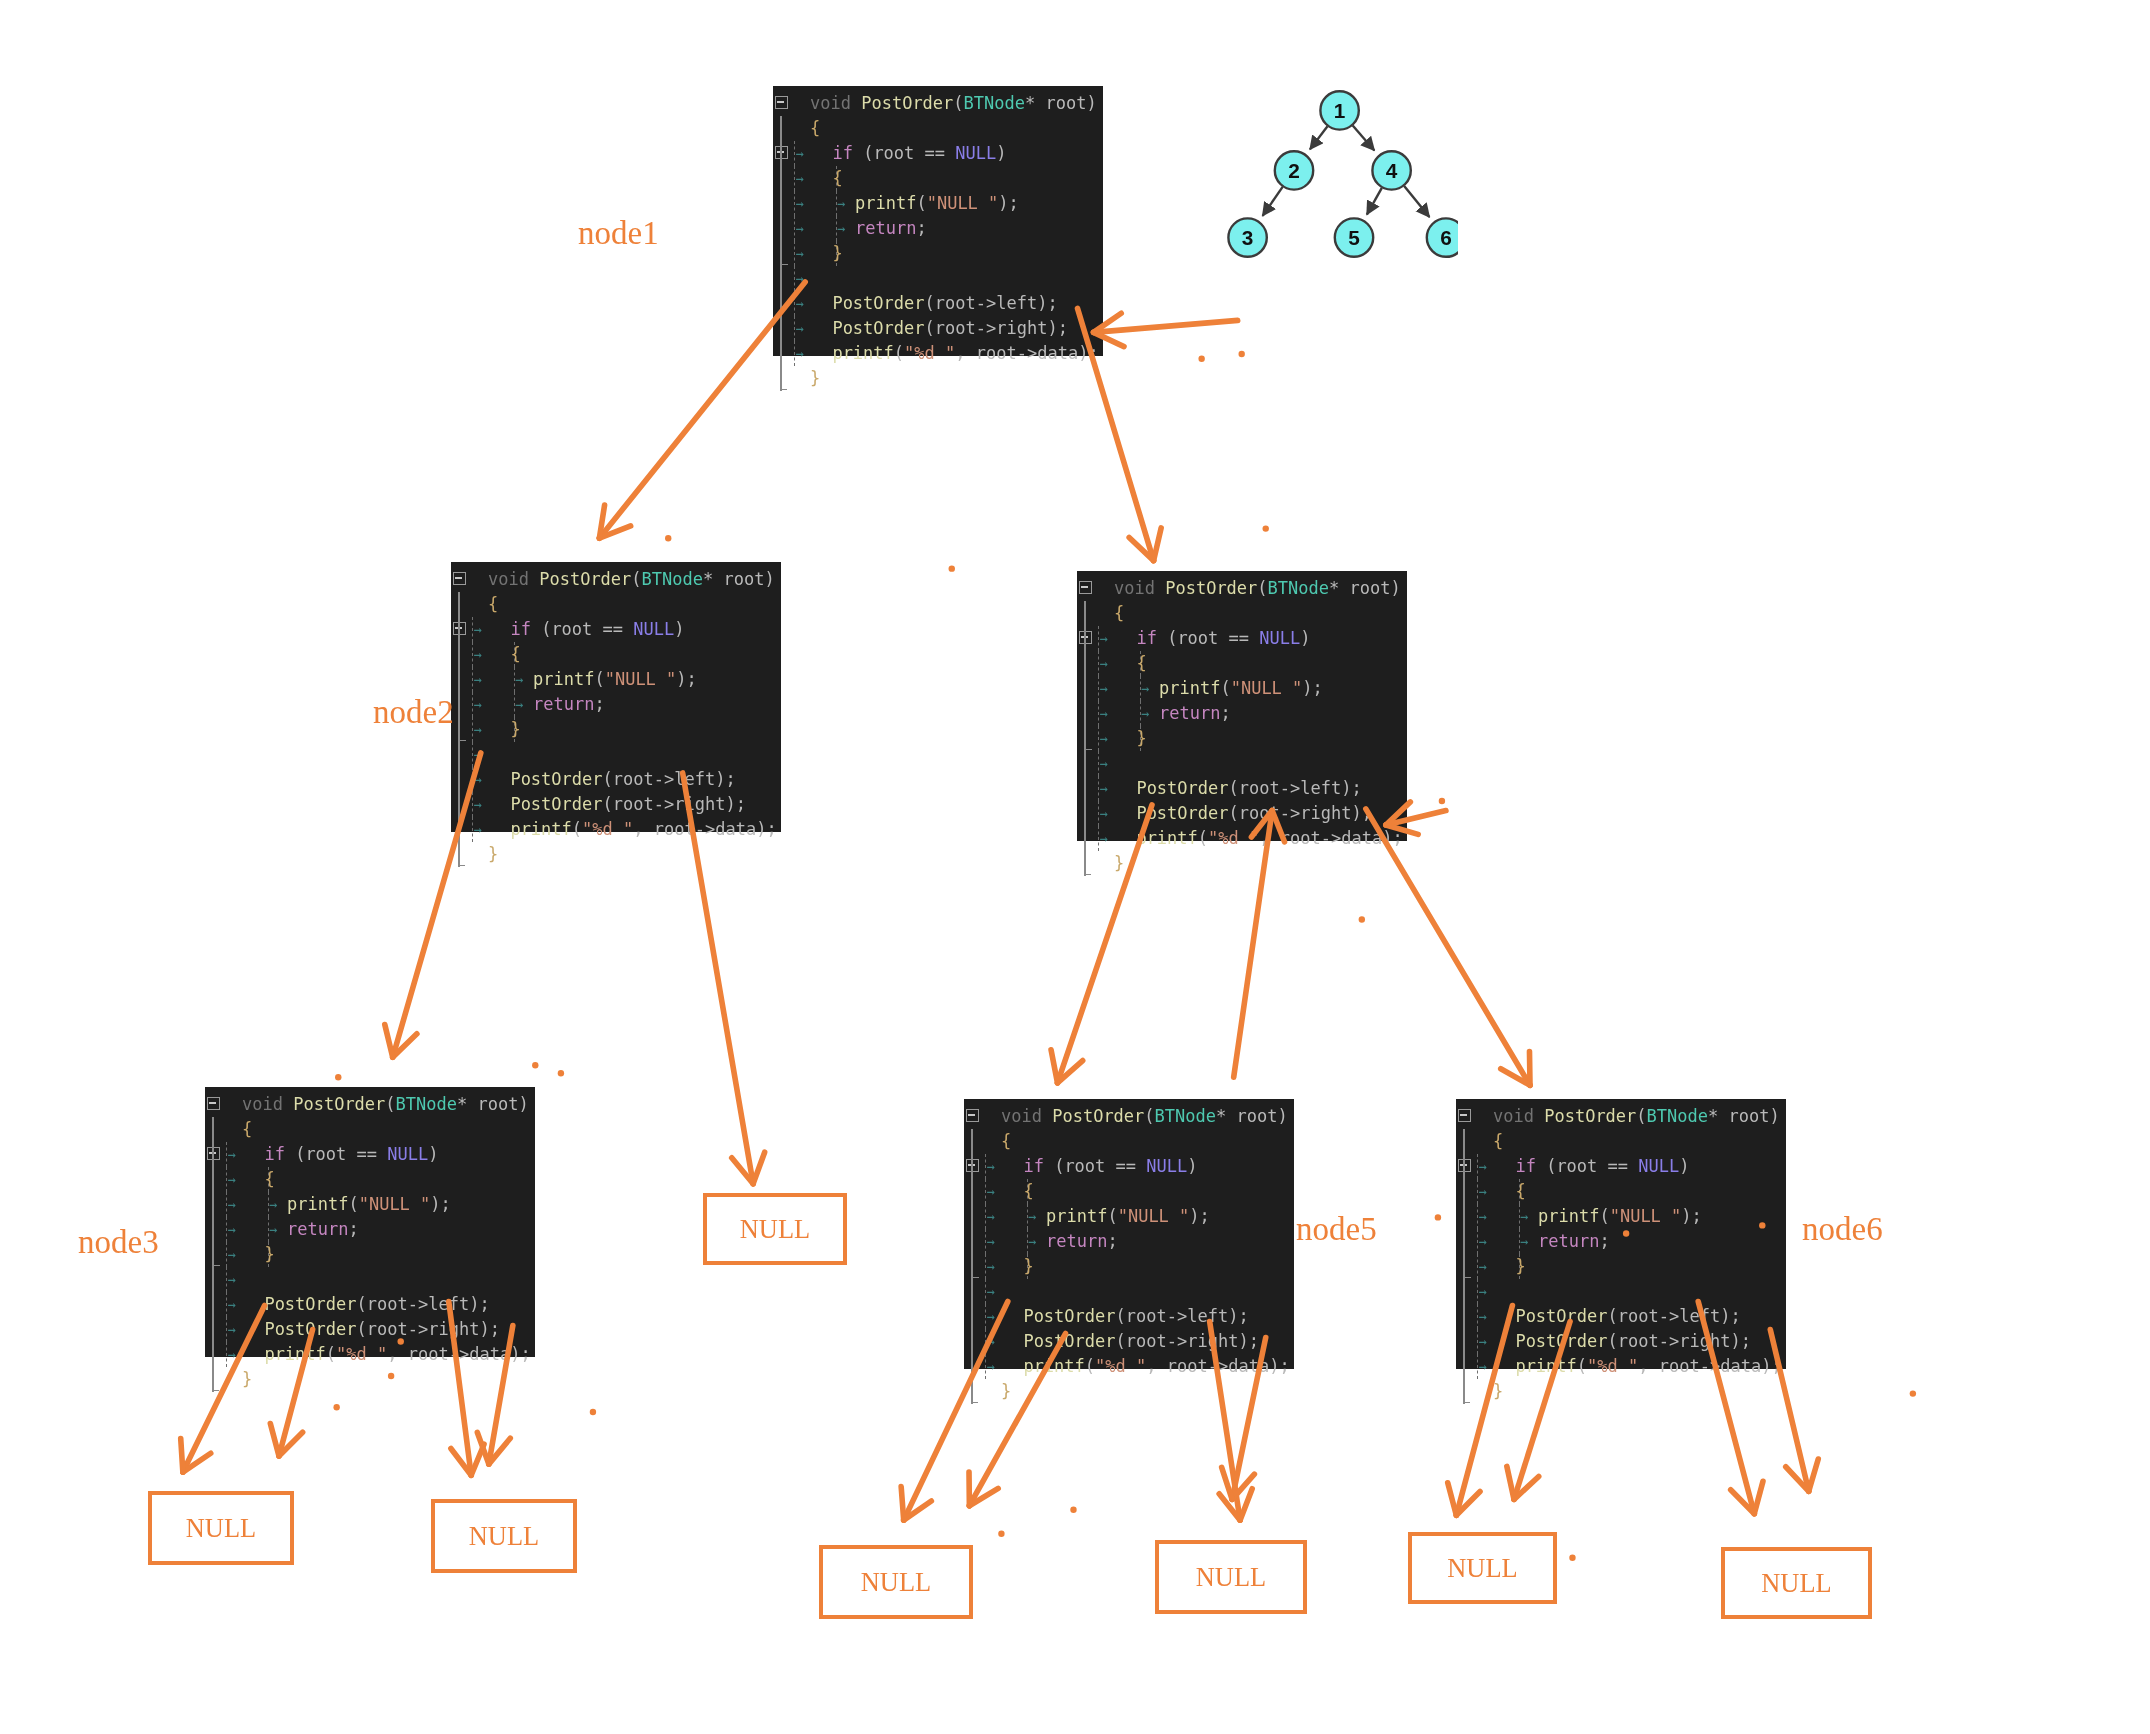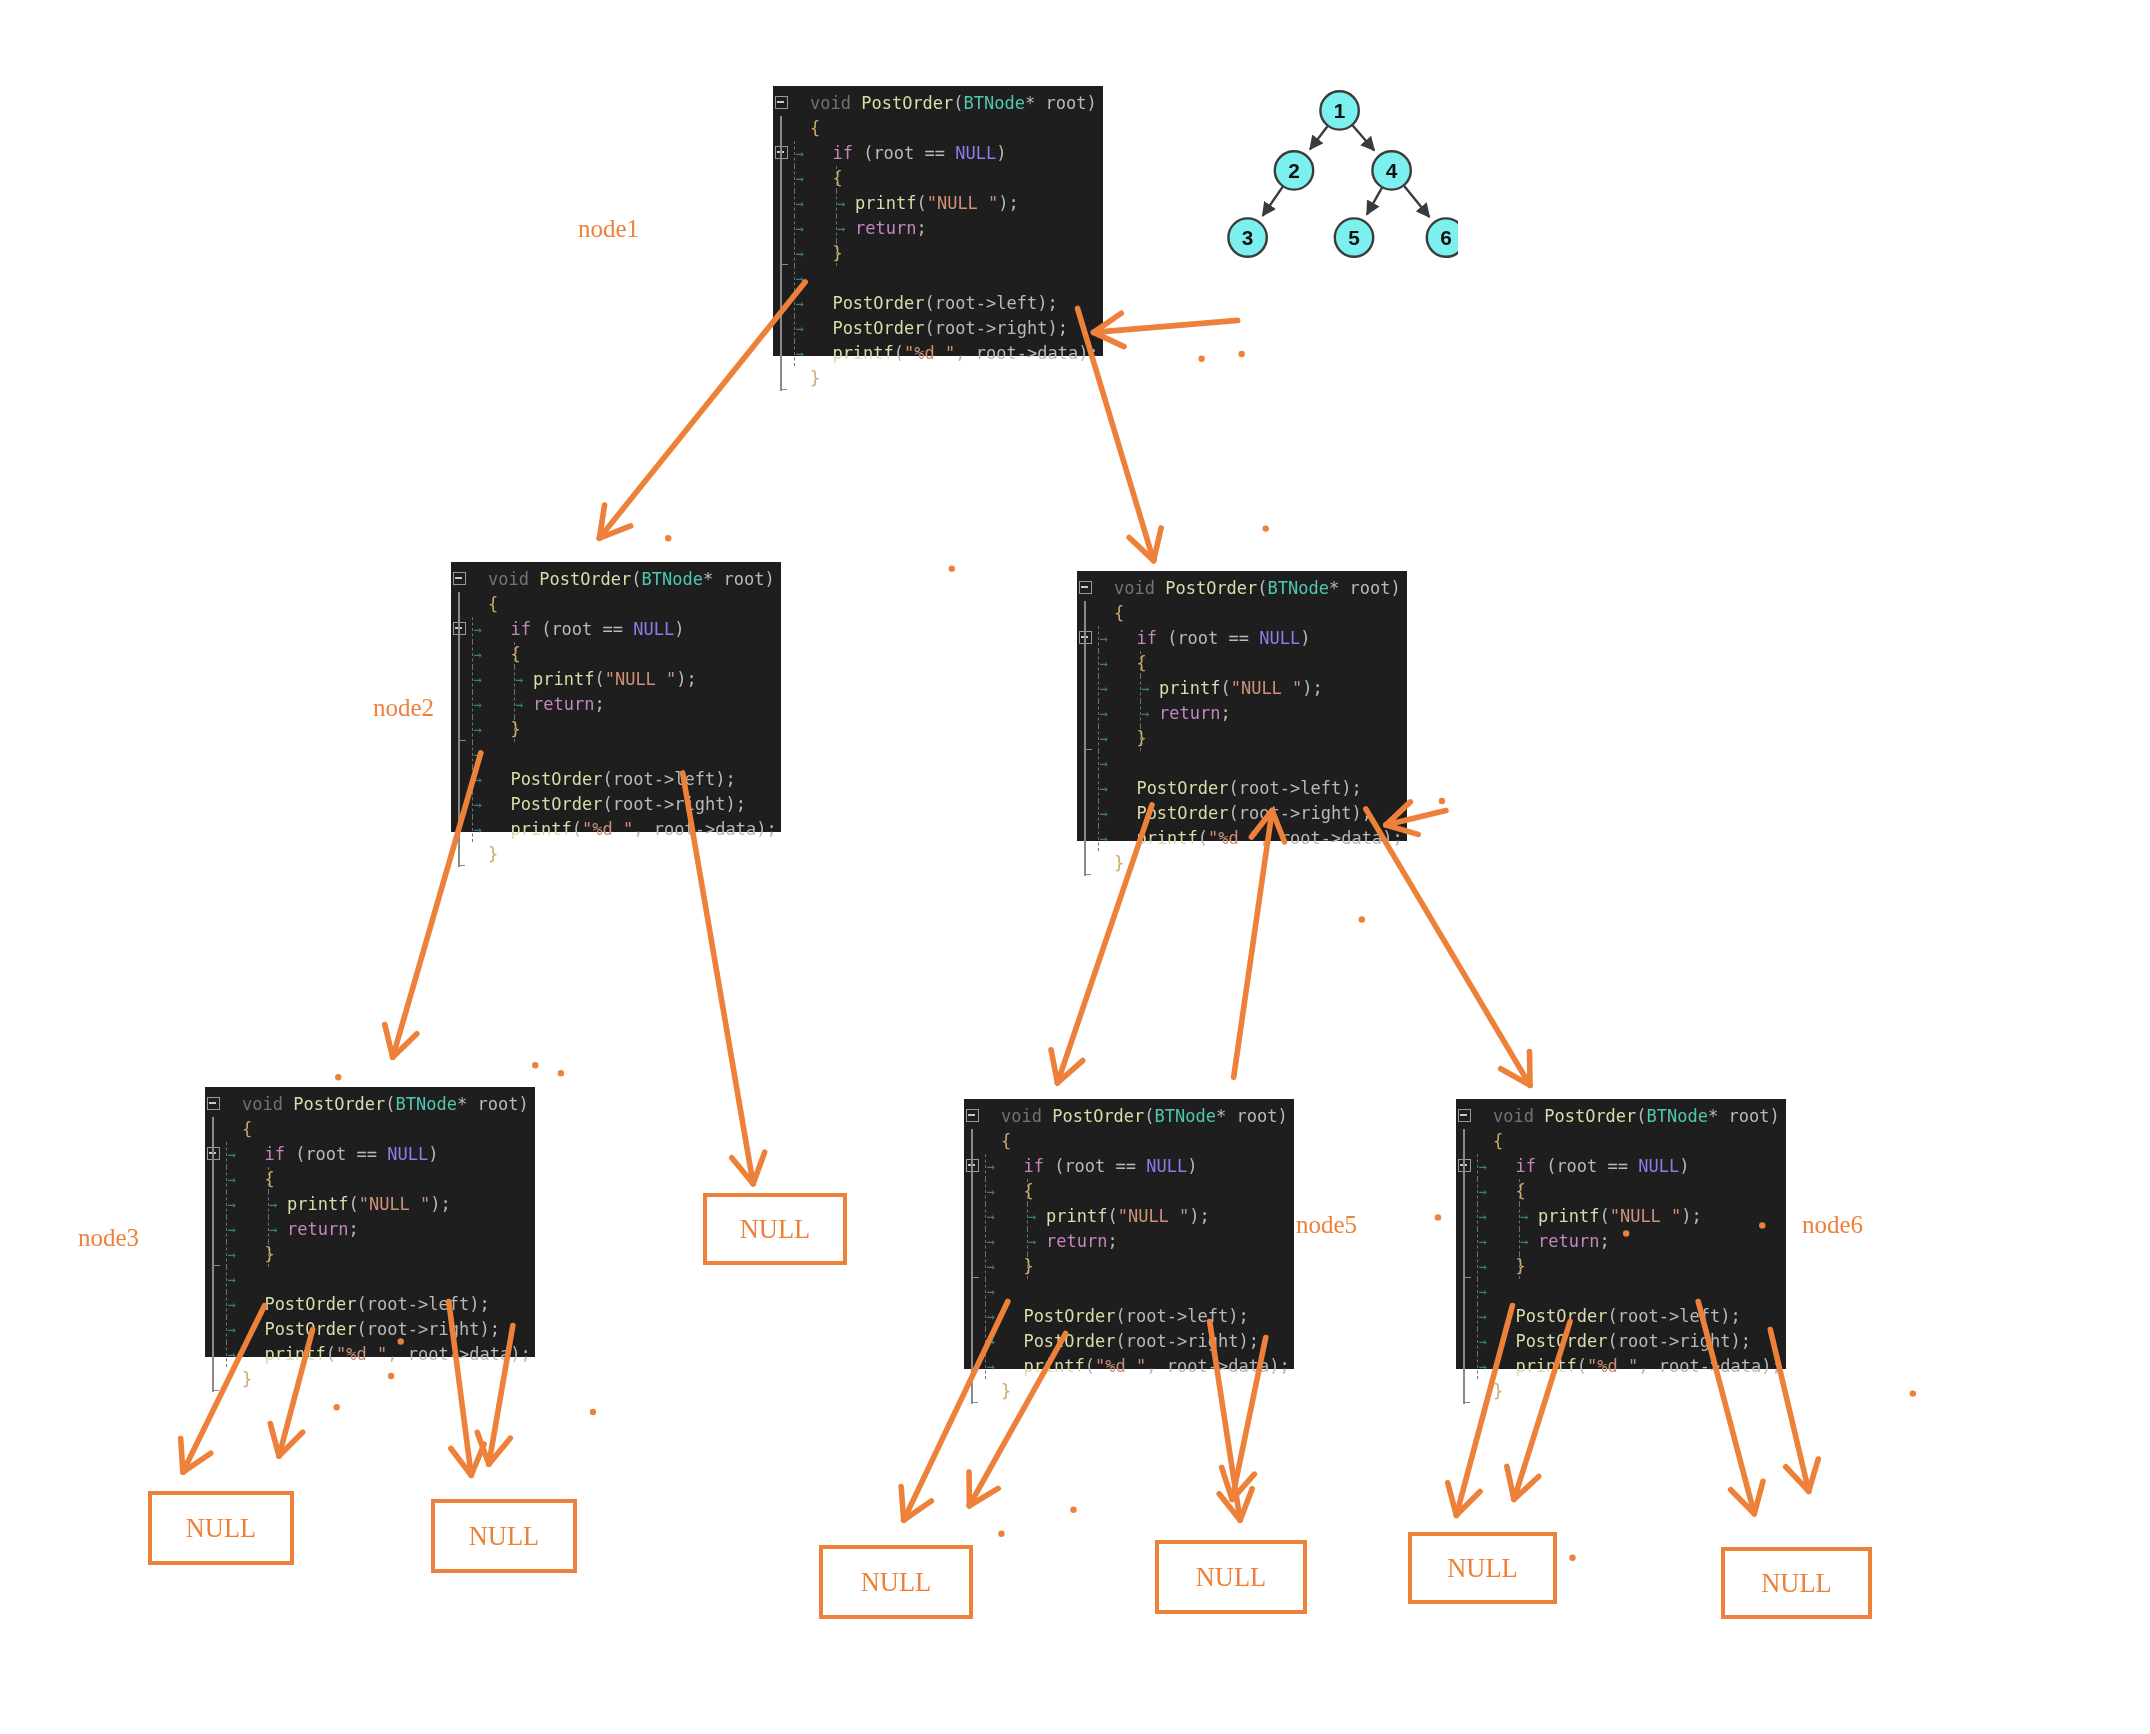--- a/index.html
+++ b/index.html
@@ -42,21 +42,21 @@
   .c-ctl{color:#c586c0;}       
   .c-str{color:#ce9178;}       
   .c-brace{color:#c9a86a;}
   .c-punc{color:#b9b9b9;}
 
   
   .nodelabel{
     position:absolute;
     color:#ee8139;
     font-family:"Liberation Serif", serif;
-    font-size:25px;
+    font-size:33px;
     white-space:nowrap;
   }
 
   
   .nullbox{
     position:absolute;
     border:4.8px solid #ee8139;
     background:#ffffff;
     color:#ee8139;
     font-family:"Liberation Serif", serif;

